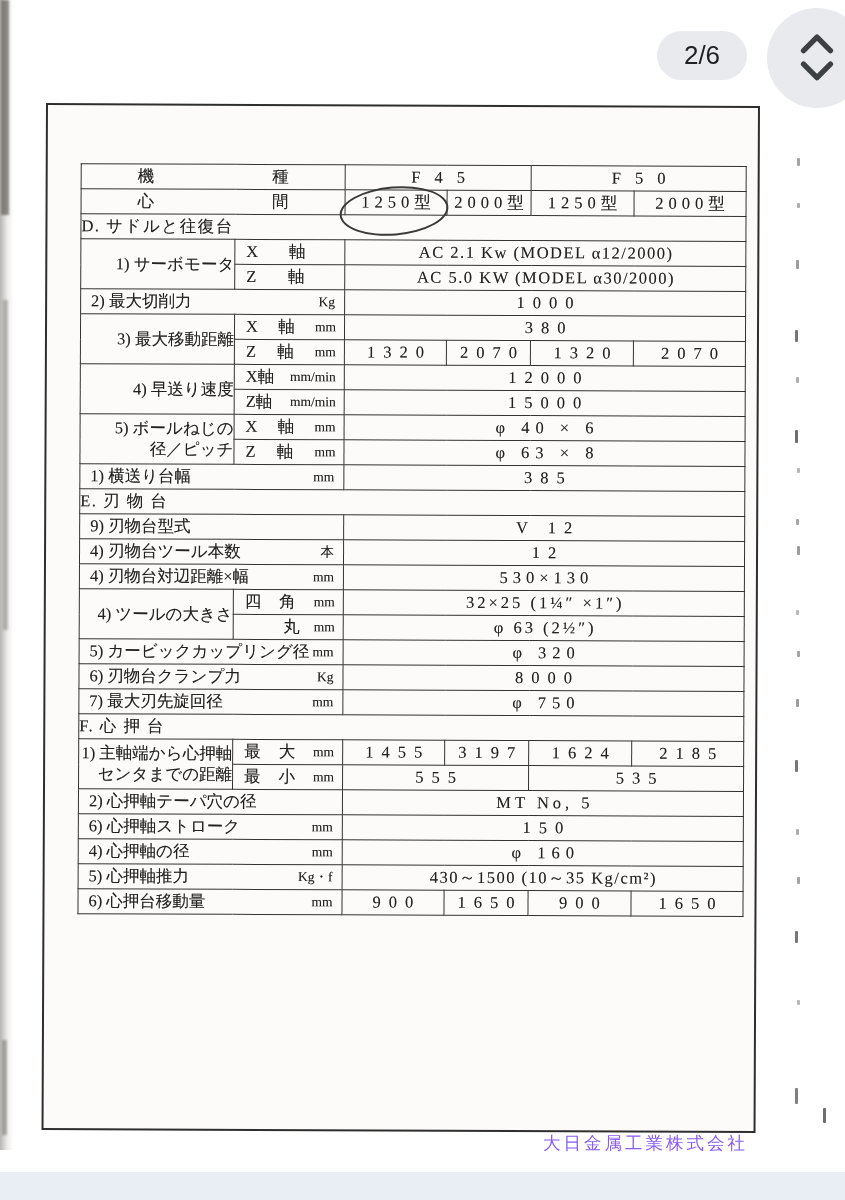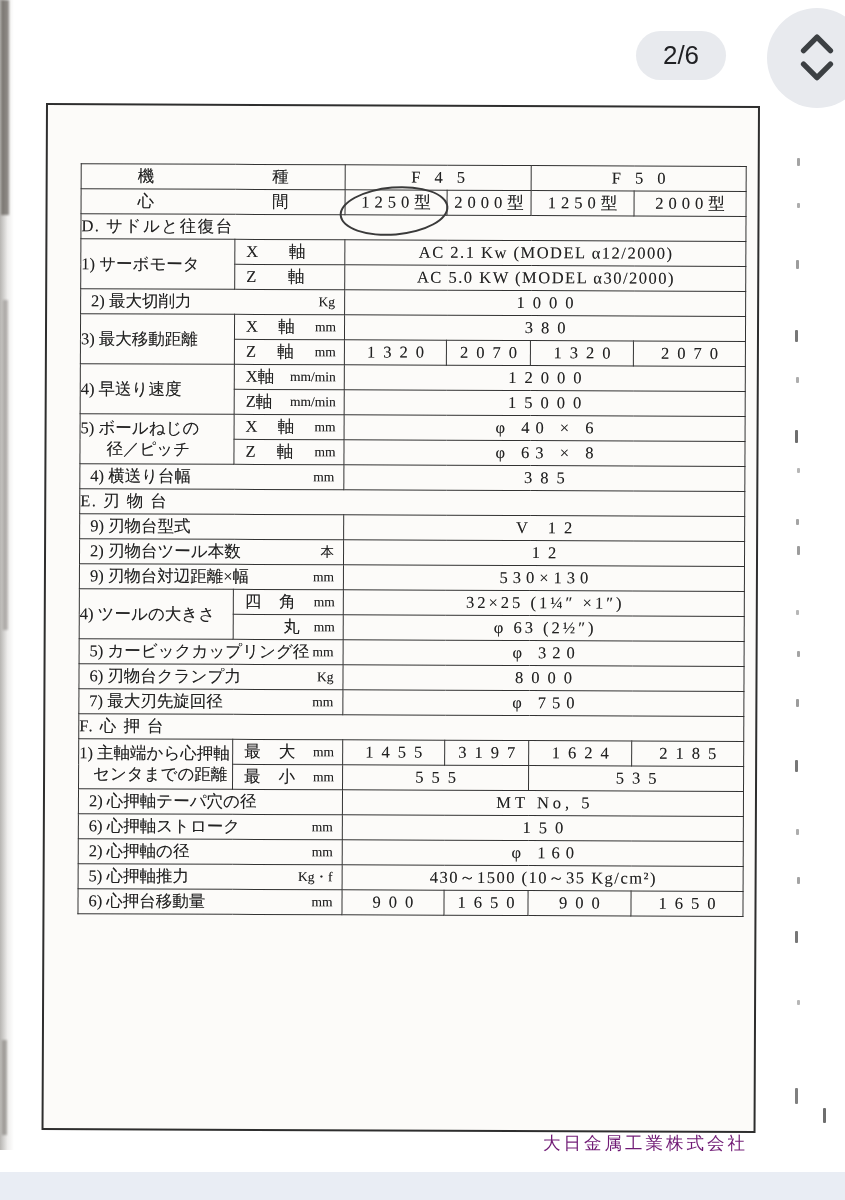--- a/index.html
+++ b/index.html
@@ -4,21 +4,21 @@
 <style>
   html,body{margin:0;padding:0}
   body{
     width:845px;height:1200px;position:relative;overflow:hidden;
     background:#ffffff;
     font-family:"Liberation Serif","DejaVu Serif",serif;
     color:#1f1f1f;
   }
   
   .pill{
-    position:absolute;left:636px;top:31px;width:90px;height:49px;
+    position:absolute;left:657px;top:31px;width:90px;height:49px;
     background:#e8eaee;border-radius:25px;
     display:flex;align-items:center;justify-content:center;
     font-family:"Liberation Sans","DejaVu Sans",sans-serif;
     font-size:26px;color:#202124;z-index:30;
   }
   .nav-circle{
     position:absolute;left:767px;top:8px;width:100px;height:100px;
     background:#e8eaee;border-radius:50%;border:none;padding:0;
     display:flex;align-items:center;justify-content:center;z-index:30;cursor:pointer;
   }
@@ -34,21 +34,21 @@
   .edge-dark-c{position:absolute;left:2px;top:1040px;width:5px;height:95px;background:rgba(85,80,72,.40);filter:blur(1px);z-index:6;}
   .tick{position:absolute;width:2.5px;background:#4a4a4a;border-radius:1px;z-index:6;}
   
   .frame{
     position:absolute;left:46px;top:103px;width:710px;height:1023px;
     border:2px solid #2e2e2e;background:#fcfbf9;
     transform:rotate(0.25deg);transform-origin:top left;z-index:10;
   }
   .footer-line{
     position:absolute;top:1131px;left:430px;width:318px;text-align:right;
-    font-size:17.5px;letter-spacing:3px;color:#701a75;z-index:12;
+    font-size:17.5px;letter-spacing:3px;color:#8b5cf6;z-index:12;
   }
   
   .spec{
     position:absolute;left:33px;top:58px;
     border-collapse:collapse;table-layout:fixed;
     text-shadow:0 0 .5px rgba(35,35,35,.4);
   }
   .spec td{
     border:1.6px solid #333;height:24px;padding:0;
     font-size:16.5px;color:#222;white-space:nowrap;vertical-align:middle;
@@ -56,21 +56,21 @@
   .c{text-align:center}
   .ls14{letter-spacing:14px;text-indent:14px}
   .ls8{letter-spacing:8px;text-indent:8px}
   .ls6{letter-spacing:6px;text-indent:6px}
   .ls5{letter-spacing:5px;text-indent:5px}
   .ls4{letter-spacing:4px;text-indent:4px}
   .ls3{letter-spacing:3px;text-indent:3px}
   .ls2{letter-spacing:1.5px;text-indent:1.5px}
   .dashL{border-left-style:dashed !important}
   .sec{text-align:left;padding-left:10px;letter-spacing:1.5px}
-  .lbl{text-align:left;padding-left:10px}
+  .lbl{text-align:right;padding-left:10px}
   .va-top{vertical-align:top;padding-top:2px}
   .fz15{font-size:15.5px}
   .pairH{display:flex;justify-content:space-between;align-items:center;padding:0 56px}
   .pair{display:flex;justify-content:space-between;align-items:center;padding:0 8px 0 11px}
   .pairE{display:flex;justify-content:flex-end;align-items:center;gap:14px;padding:0 8px}
   .lu{display:flex;justify-content:space-between;align-items:center;padding:0 9px 0 10px}
   .unit{font-size:13.5px;letter-spacing:0;text-indent:0}
   .l2{padding-left:26px}
   .l2b{padding-left:14px}
   .two-line{line-height:1.25}
@@ -254,21 +254,21 @@
               <span>Z</span>
               <span>軸</span>
               <span class="unit">mm</span>
             </div>
       </td>
       <td colspan="4" class="c ls6">φ 63 × 8</td>
     </tr>
     <tr>
       <td colspan="2">
         <div class="lu">
-              <span>4) 横送り台幅</span>
+              <span>1) 横送り台幅</span>
               <span class="unit">mm</span>
             </div>
       </td>
       <td colspan="4" class="c ls8">385</td>
     </tr>
 
     <tr>
       <td colspan="6" class="sec">E. 刃 物 台</td>
     </tr>
     <tr>
@@ -276,30 +276,30 @@
         <div class="lu">
               <span>9) 刃物台型式</span>
               <span class="unit"></span>
             </div>
       </td>
       <td colspan="4" class="c ls8">V 12</td>
     </tr>
     <tr>
       <td colspan="2">
         <div class="lu">
-              <span>2) 刃物台ツール本数</span>
+              <span>4) 刃物台ツール本数</span>
               <span class="unit">本</span>
             </div>
       </td>
       <td colspan="4" class="c ls8">12</td>
     </tr>
     <tr>
       <td colspan="2">
         <div class="lu">
-              <span>9) 刃物台対辺距離×幅</span>
+              <span>4) 刃物台対辺距離×幅</span>
               <span class="unit">mm</span>
             </div>
       </td>
       <td colspan="4" class="c ls5">530×130</td>
     </tr>
     <tr>
       <td rowspan="2" class="lbl">4) ツールの大きさ</td>
       <td>
         <div class="pair">
               <span>四</span>
@@ -391,21 +391,21 @@
         <div class="lu">
               <span>6) 心押軸ストローク</span>
               <span class="unit">mm</span>
             </div>
       </td>
       <td colspan="4" class="c ls8">150</td>
     </tr>
     <tr>
       <td colspan="2">
         <div class="lu">
-              <span>2) 心押軸の径</span>
+              <span>4) 心押軸の径</span>
               <span class="unit">mm</span>
             </div>
       </td>
       <td colspan="4" class="c ls6">φ 160</td>
     </tr>
     <tr>
       <td colspan="2">
         <div class="lu">
               <span>5) 心押軸推力</span>
               <span class="unit">Kg・f</span>

